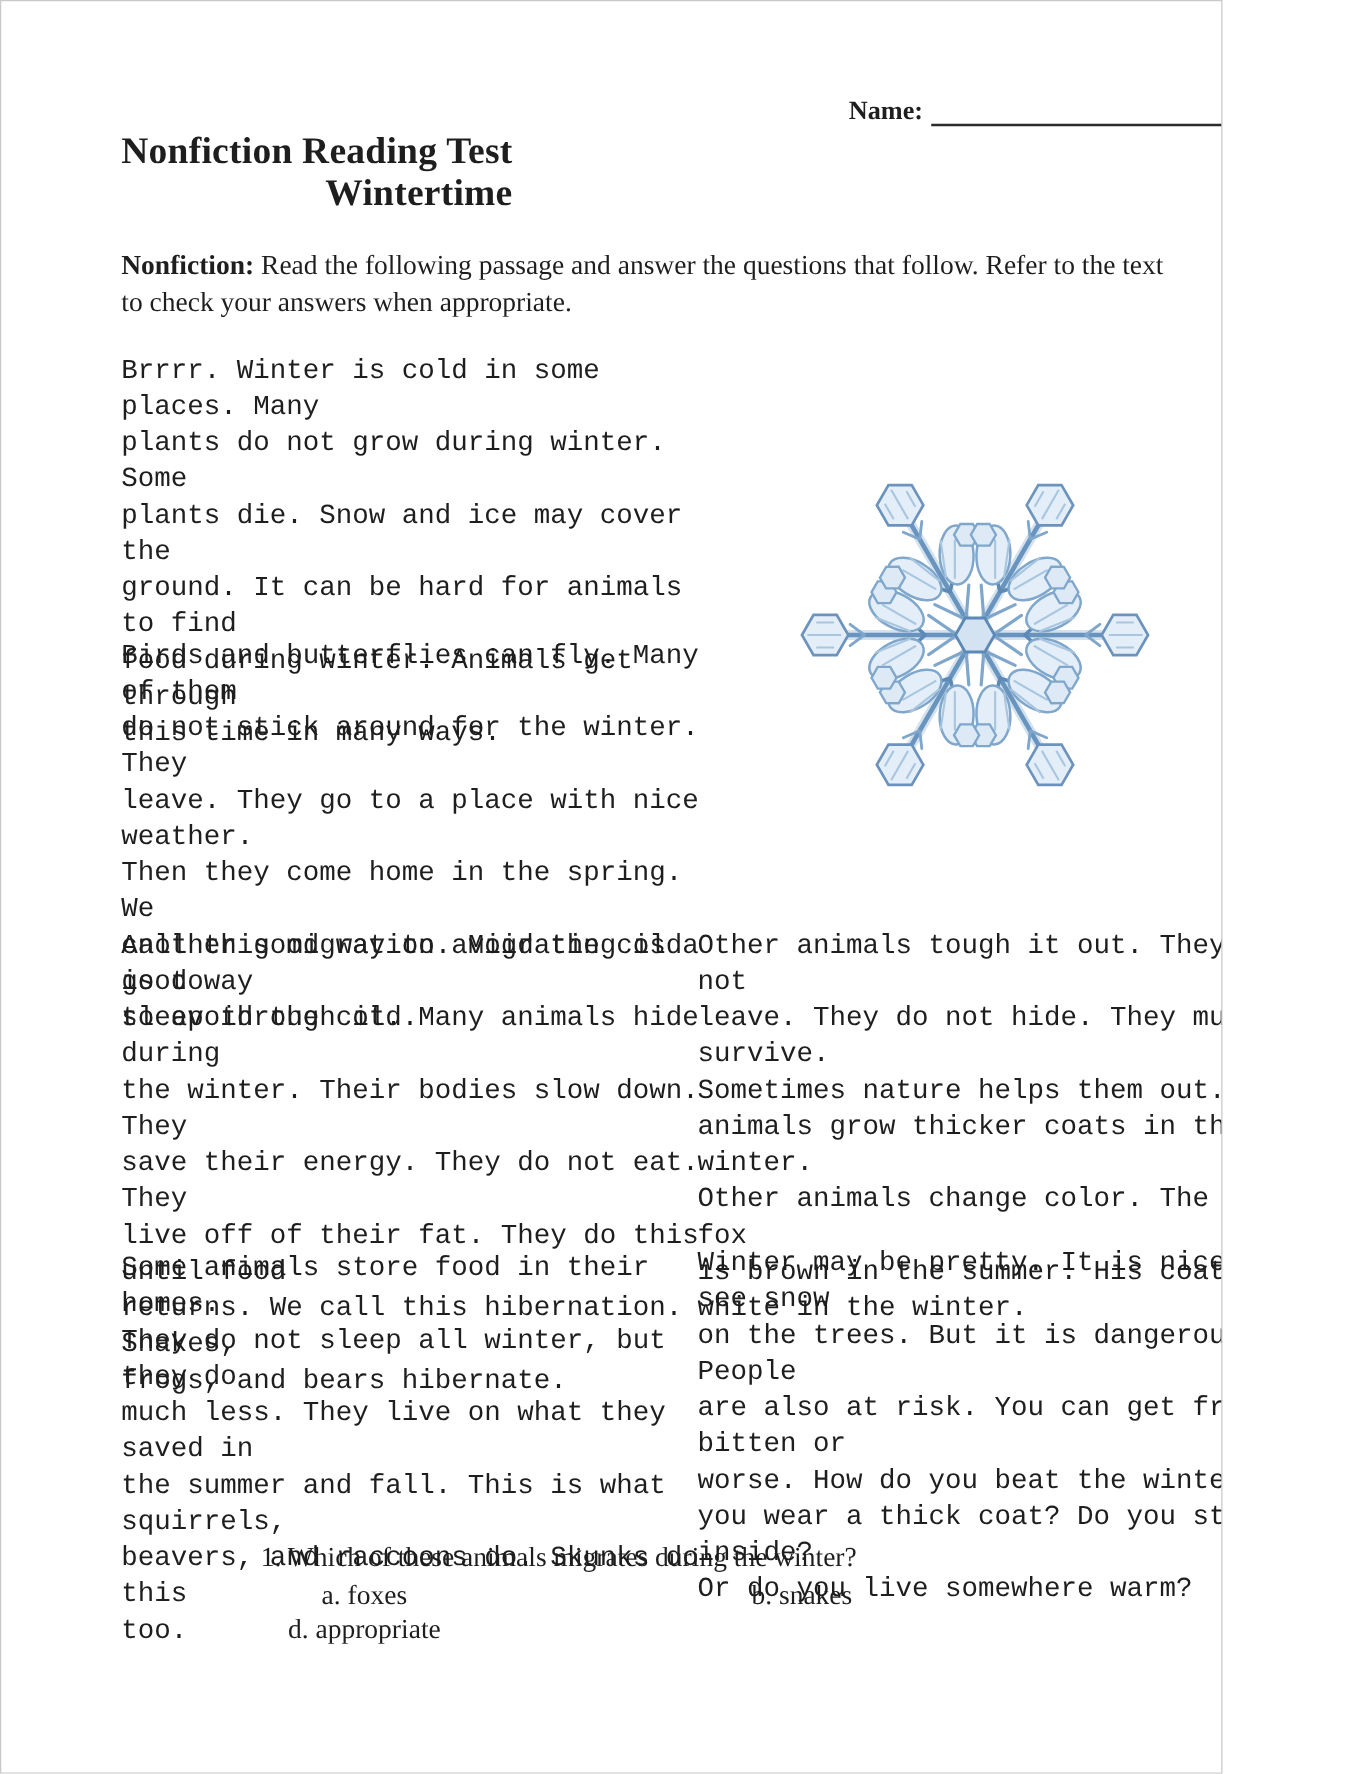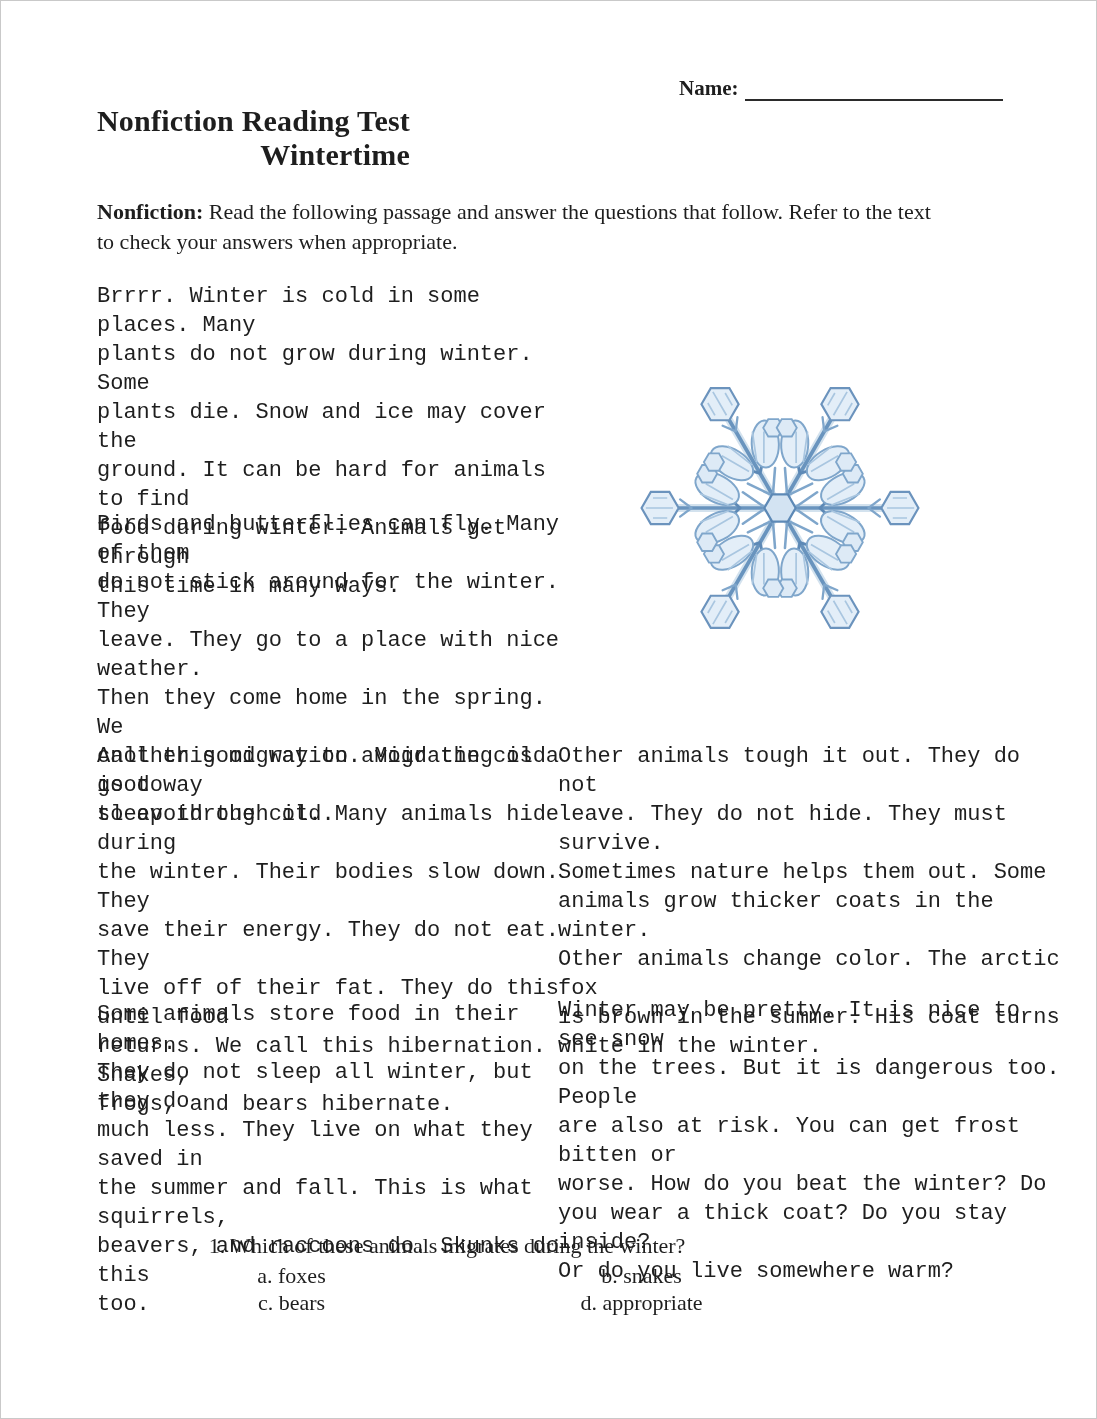--- a/index.html
+++ b/index.html
@@ -1,18 +1,18 @@
 <!DOCTYPE html>
 <html><head>
 <meta charset="utf-8">
 <style>
   html, body { margin: 0; padding: 0; background: #ffffff; }
   .page {
     position: relative;
-    width: 1097px;
+    width: 978px;
     height: 1419px;
     background: #ffffff;
     border: 1px solid #c9c9c9;
     box-sizing: border-box;
     font-family: "Liberation Serif", "DejaVu Serif", serif;
     color: #1e1e1e;
     overflow: hidden;
   }
 
   
@@ -194,18 +194,17 @@
 
       <path d="M11 0 L5.5 9.5 L-5.5 9.5 L-11 0 L-5.5 -9.5 L5.5 -9.5 Z" fill="#d3e3f2" stroke="#5d89b6" stroke-width="1.6"></path>
     </svg>
   </div>
 
   <div class="question">
     <div class="q-text">1. Which of these animals migrates during the winter?</div>
     <div class="options">
       <span class="option">a. foxes</span>
       <span class="option">b. snakes</span>
-      <span class="option">c. bears</span>
       <span class="option">d. appropriate</span>
     </div>
   </div>
 
 </div>
 
 </body></html>

